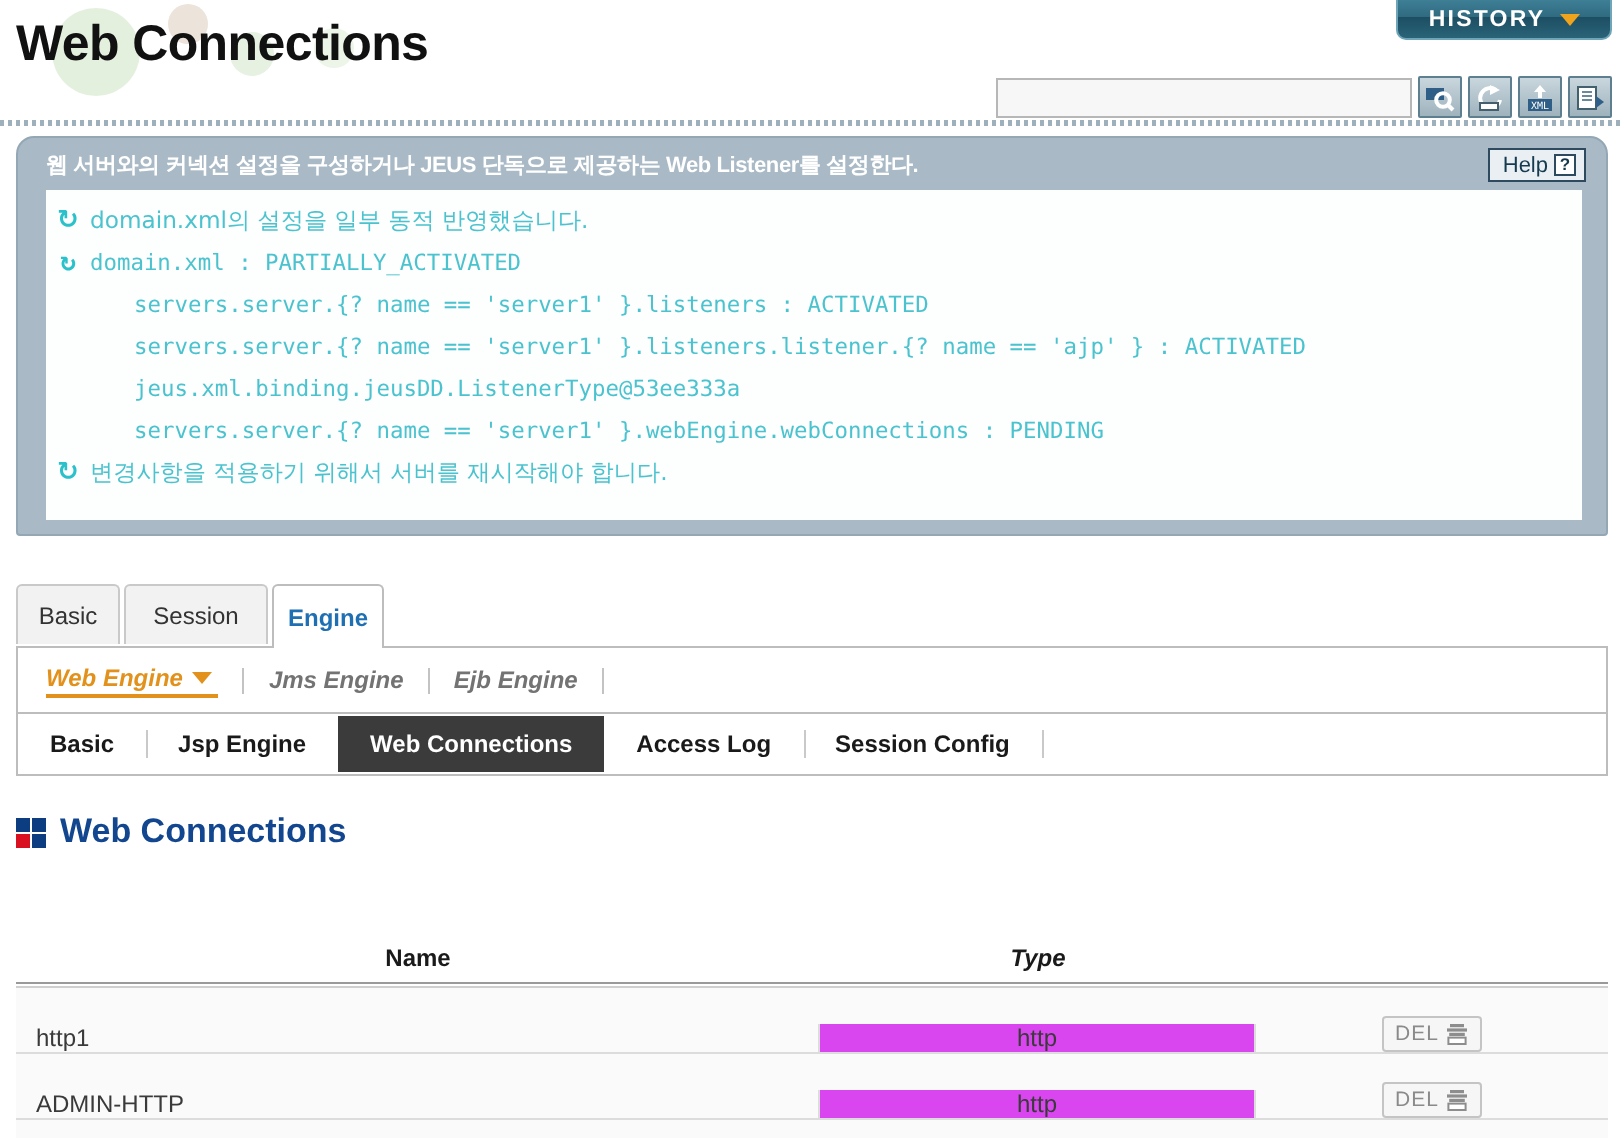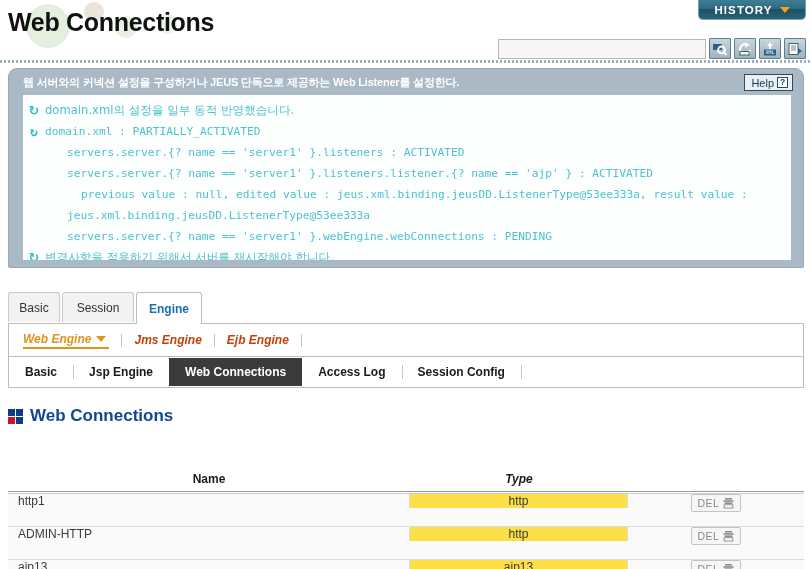--- a/index.html
+++ b/index.html
@@ -120,21 +120,21 @@
     box-shadow: none; z-index: 3;
   }
   .tabs1-underline { position: absolute; left: 8px; top: 323px; width: 796px; height: 1px; background: #bdbdbd; }
 
   
   .engine-row {
     position: absolute; left: 8px; top: 324px; width: 796px; height: 32px;
     background: #fff; border-left: 1px solid #bdbdbd; border-right: 1px solid #bdbdbd;
     display: flex; align-items: center; padding-left: 14px; font-style: italic;
   }
-  .eng-item { font-size: 12px; font-weight: bold; color: #c2410c; cursor: pointer; }
+  .eng-item { font-size: 12px; font-weight: bold; color: #737373; cursor: pointer; }
   .eng-item.active { color: #e2921c; border-bottom: 2px solid #e2921c; padding-bottom: 1px; }
   .eng-caret {
     width: 0; height: 0; margin-left: 5px; margin-right: 3px;
     border-left: 5px solid transparent; border-right: 5px solid transparent;
     border-top: 6px solid #e2921c; display: inline-block; vertical-align: middle;
   }
   .eng-sep { width: 1px; height: 13px; background: #c3c3c3; margin: 0 12px; }
 
   
   .tabs2 {
@@ -167,25 +167,25 @@
 
   
   .table { position: absolute; left: 8px; top: 420px; width: 796px; margin-top: 46px; }
   .thead { display: flex; height: 26px; align-items: center;
            border-bottom: 1px solid #9a9a9a; }
   .thead .th { font-size: 12px; font-weight: bold; color: #1a1a1a; text-align: center; }
   .thead .th.name { width: 402px; }
   .thead .th.type { width: 218px; font-style: italic; }
   .thead .th.act  { width: 176px; }
   .thead-rule { height: 2px; background: #cfcfcf; border-top: 1px solid #fff; }
-  .trow { display: flex; height: 33px; align-items: flex-start;
+  .trow { display: flex; height: 33px; align-items: flex-end;
           border-bottom: 1px solid #dcdcdc; background: #fafafa; }
   .trow .td { display: flex; align-items: center; font-size: 12px; color: #3a3a3a; }
   .trow .td.name { width: 402px; padding-left: 10px; border-right: 1px solid #dcdcdc; }
-  .trow .td.type { width: 218px; justify-content: center; background: #fde047; border-right: 1px solid #dcdcdc; }
+  .trow .td.type { width: 218px; justify-content: center; background: #d946ef; border-right: 1px solid #dcdcdc; }
   .trow .td.act  { width: 176px; justify-content: center; }
   .del-btn {
     display: inline-flex; align-items: center; gap: 3px;
     border: 1px solid #c4c4c4; background: #f6f6f6;
     padding: 2px 5px 2px 6px; cursor: pointer; border-radius: 2px;
   }
   .del-btn .dt { font-size: 10.5px; color: #8a8a8a; letter-spacing: .5px; }
   .del-btn svg { display: block; }
 </style>
 </head>
@@ -258,24 +258,20 @@
           <span class="txt">domain.xml : PARTIALLY_ACTIVATED</span>
         </div>
         <div class="log-line ind1">
           <span class="ico"></span>
           <span class="txt">servers.server.{? name == 'server1' }.listeners : ACTIVATED</span>
         </div>
         <div class="log-line ind1">
           <span class="ico"></span>
           <span class="txt">servers.server.{? name == 'server1' }.listeners.listener.{? name == 'ajp' } : ACTIVATED</span>
         </div>
-        <div class="log-line ind2">
-          <span class="ico"></span>
-          <span class="txt">previous value : null, edited value : jeus.xml.binding.jeusDD.ListenerType@53ee333a, result value :</span>
-        </div>
         <div class="log-line ind1">
           <span class="ico"></span>
           <span class="txt">jeus.xml.binding.jeusDD.ListenerType@53ee333a</span>
         </div>
         <div class="log-line ind1">
           <span class="ico"></span>
           <span class="txt">servers.server.{? name == 'server1' }.webEngine.webConnections : PENDING</span>
         </div>
         <div class="log-line ind0 kor">
           <span class="ico" style="font-size: 13px; font-weight: bold;">↻</span>
@@ -284,21 +280,21 @@
       </div>
   </div>
 
   <div class="tabs1" id="tabs1">
       <div class="tab1" style="left: 0px; width: 52px;">
         <span>Basic</span>
       </div>
       <div class="tab1" style="left: 54px; width: 72px;">
         <span>Session</span>
       </div>
-      <div class="tab1 active" style="left: 128px; width: 66px;">
+      <div class="tab1 active" style="left: 128px; width: 56px;">
         <span>Engine</span>
       </div>
     </div>
   <div class="tabs1-underline"></div>
 
   <div class="engine-row" id="engine-row">
       <div class="eng-item active"><span>Web Engine</span><span class="eng-caret"></span></div>
       <span class="eng-sep"></span>
       <div class="eng-item"><span>Jms Engine</span></div>
       <span class="eng-sep"></span>

